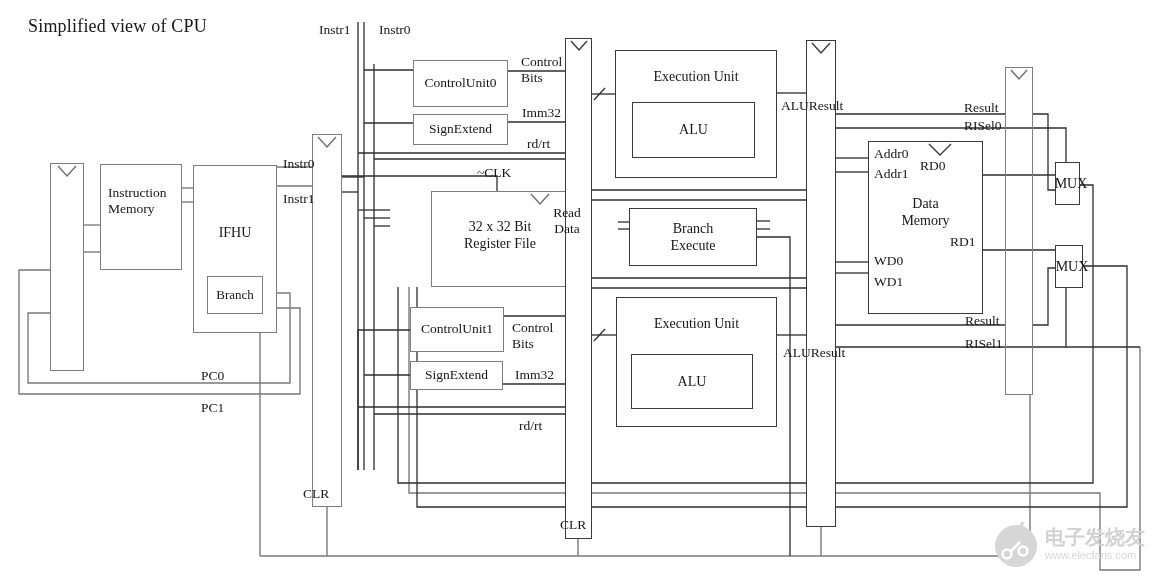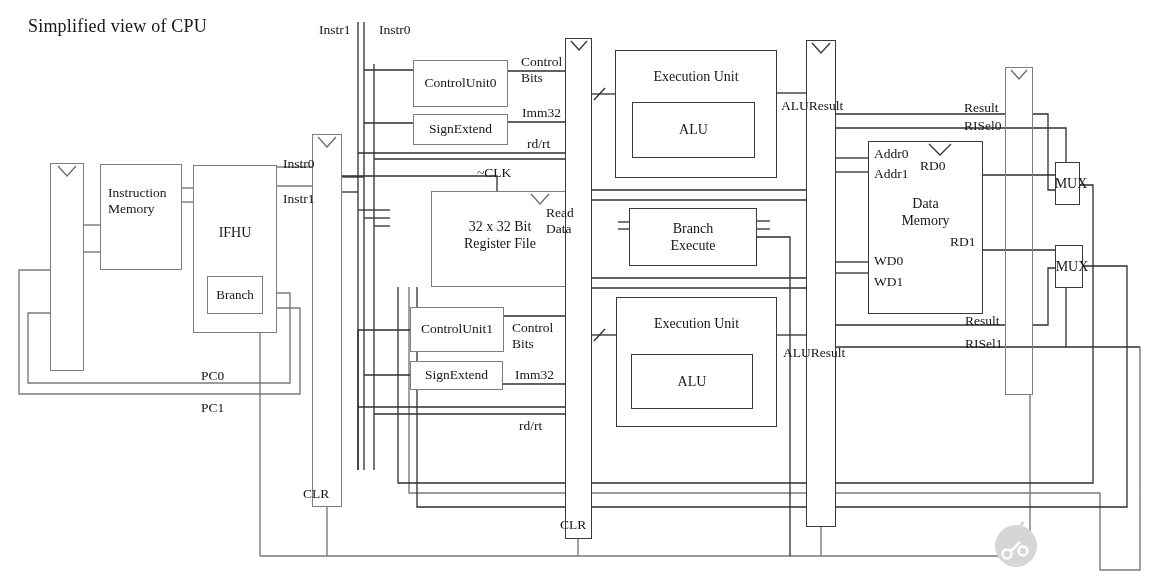--- a/index.html
+++ b/index.html
@@ -228,21 +228,21 @@
   <div class="lb" style="left:379px;top:22px;">Instr0</div>
 
   <div class="lb" style="left:521px;top:54px;width:48px;">Control Bits</div>
   <div class="lb" style="left:522px;top:105px;">Imm32</div>
   <div class="lb" style="left:527px;top:136px;">rd/rt</div>
   <div class="lb" style="left:477px;top:165px;">~CLK</div>
 
   <div class="lb" style="left:283px;top:156px;">Instr0</div>
   <div class="lb" style="left:283px;top:191px;">Instr1</div>
 
-  <div class="lb" style="left:546px;top:205px;width:42px;">Read Data</div>
+  <div class="lb" style="left:546px;top:205px;width:42px;text-align:center;">Read Data</div>
 
   <div class="lb" style="left:781px;top:98px;">ALUResult</div>
   <div class="lb" style="left:964px;top:100px;">Result</div>
   <div class="lb" style="left:964px;top:118px;">RISel0</div>
 
   <div class="lb" style="left:512px;top:320px;width:52px;">Control Bits</div>
   <div class="lb" style="left:515px;top:367px;">Imm32</div>
   <div class="lb" style="left:519px;top:418px;">rd/rt</div>
   <div class="lb" style="left:783px;top:345px;">ALUResult</div>
   <div class="lb" style="left:965px;top:313px;">Result</div>
@@ -261,15 +261,19 @@
   <div class="lb" style="left:950px;top:234px;">RD1</div>
 
   <div id="watermark">
     <svg width="46" height="52" viewBox="0 0 46 52">
       <circle cx="23" cy="28" r="21" fill="#d6d6d6"></circle>
       <path d="M30 4 C26 14 20 16 16 24" stroke="#d6d6d6" stroke-width="3" fill="none"></path>
       <circle cx="14" cy="36" r="4.5" fill="none" stroke="#fff" stroke-width="2.5"></circle>
       <circle cx="30" cy="33" r="4.5" fill="none" stroke="#fff" stroke-width="2.5"></circle>
       <path d="M18 33 L27 24" stroke="#fff" stroke-width="2.5"></path>
     </svg>
+    <div id="wm-text">
+      <span id="wm-name">电子发烧友</span>
+      <span id="wm-site">www.elecfans.com</span>
+    </div>
   </div>
 
 </div>
 
 </body></html>

